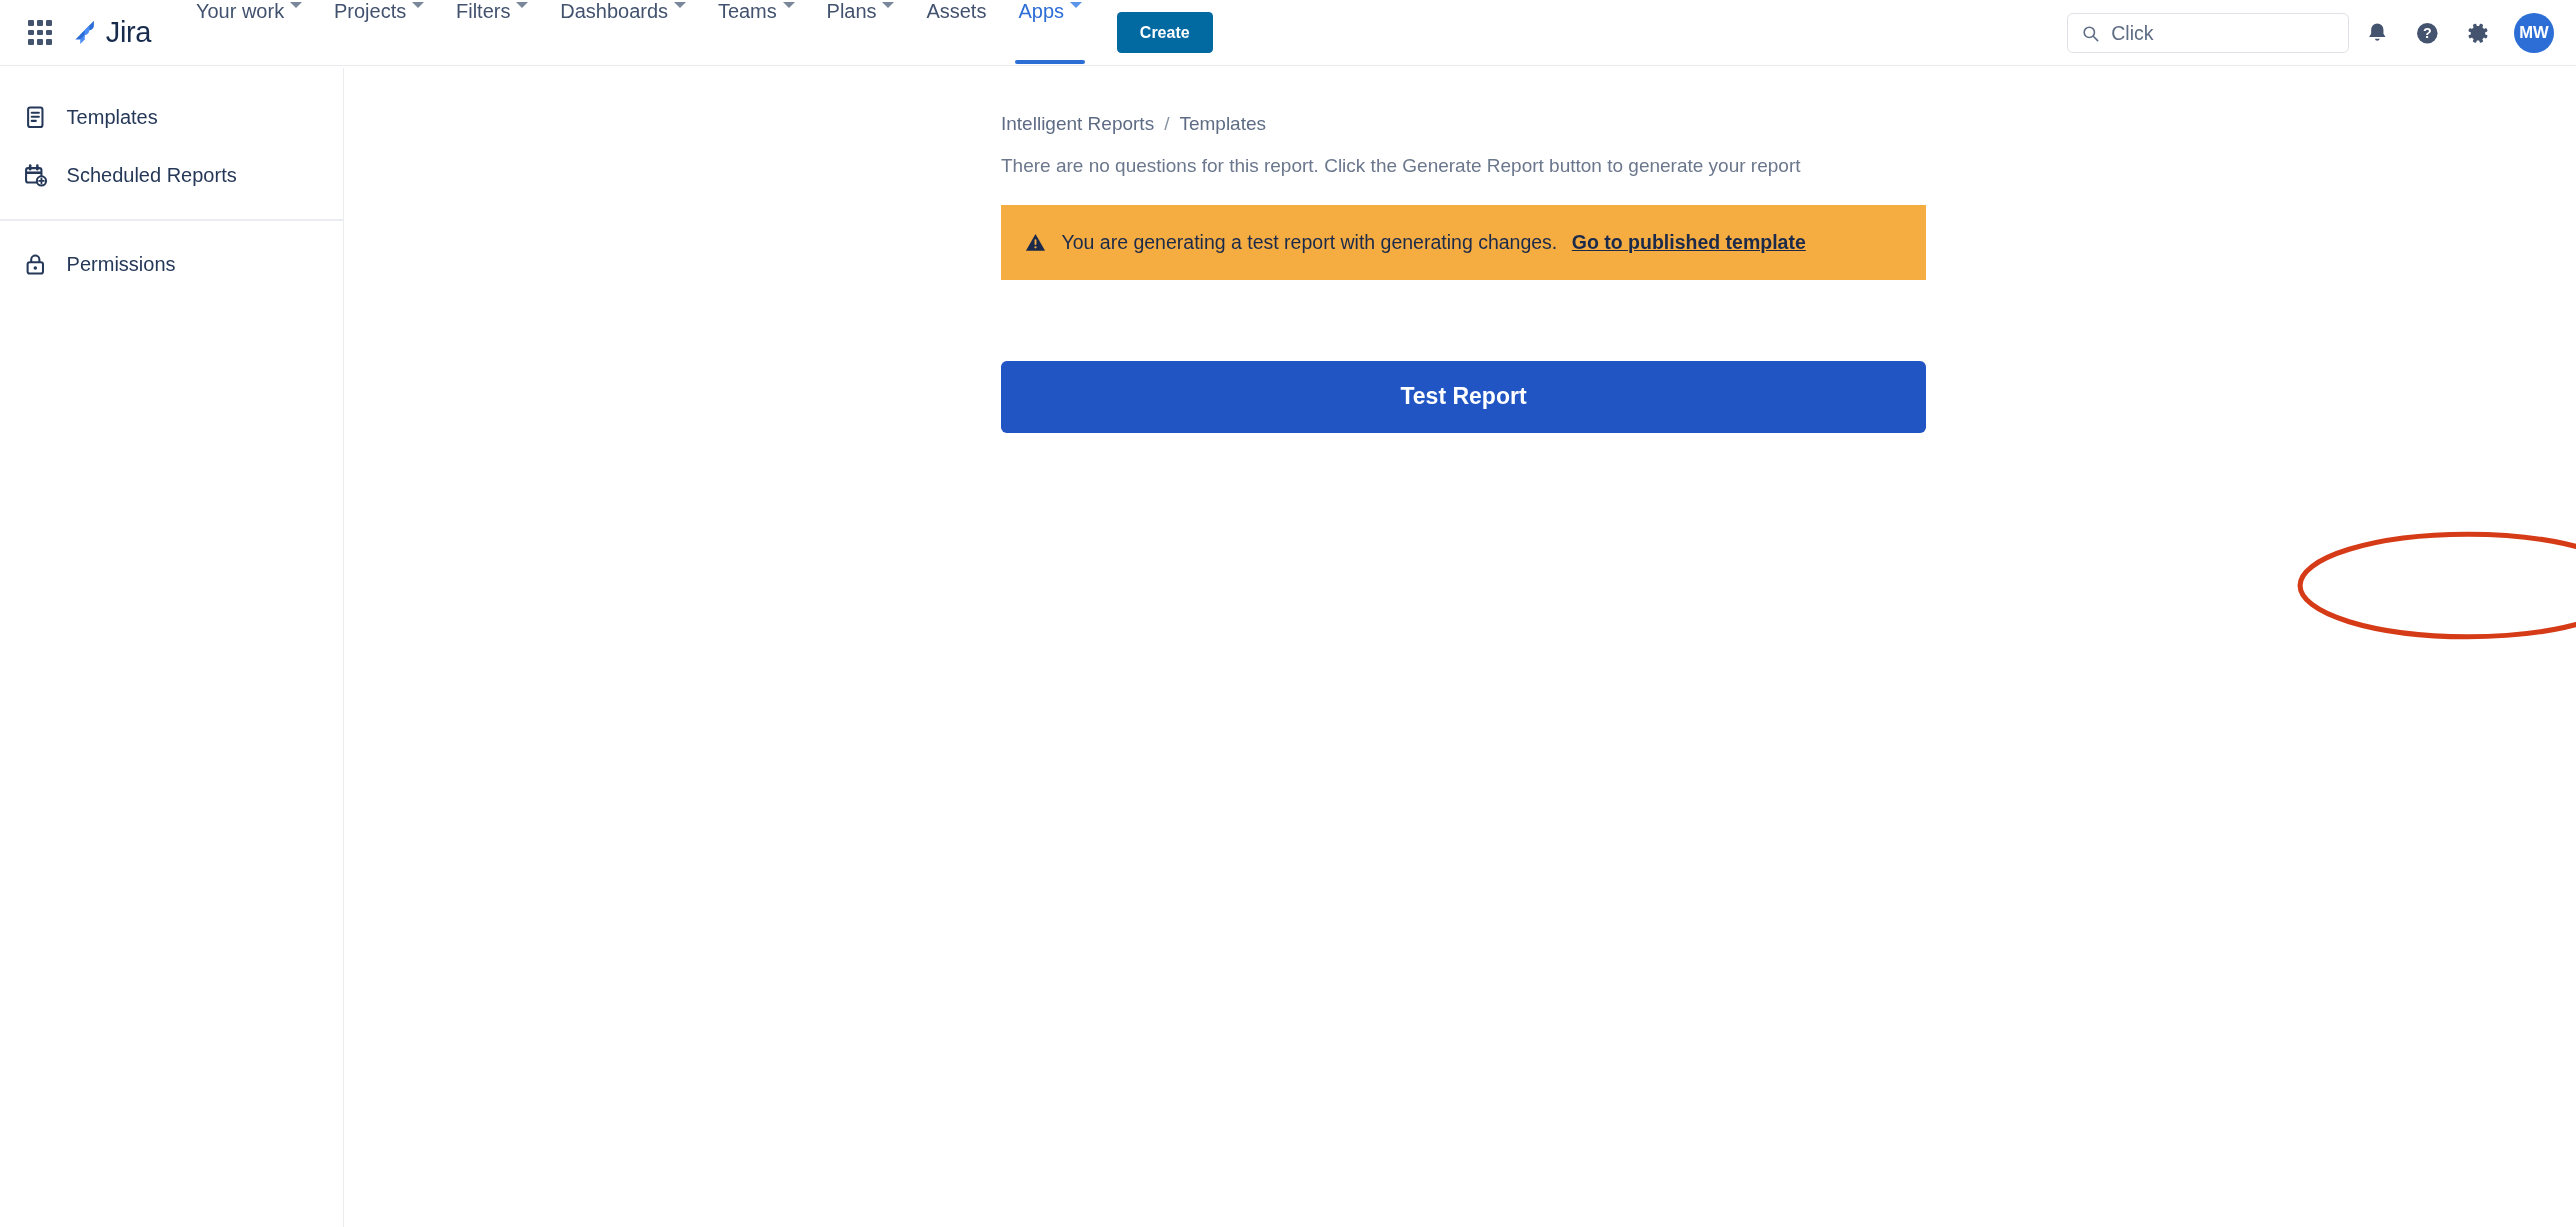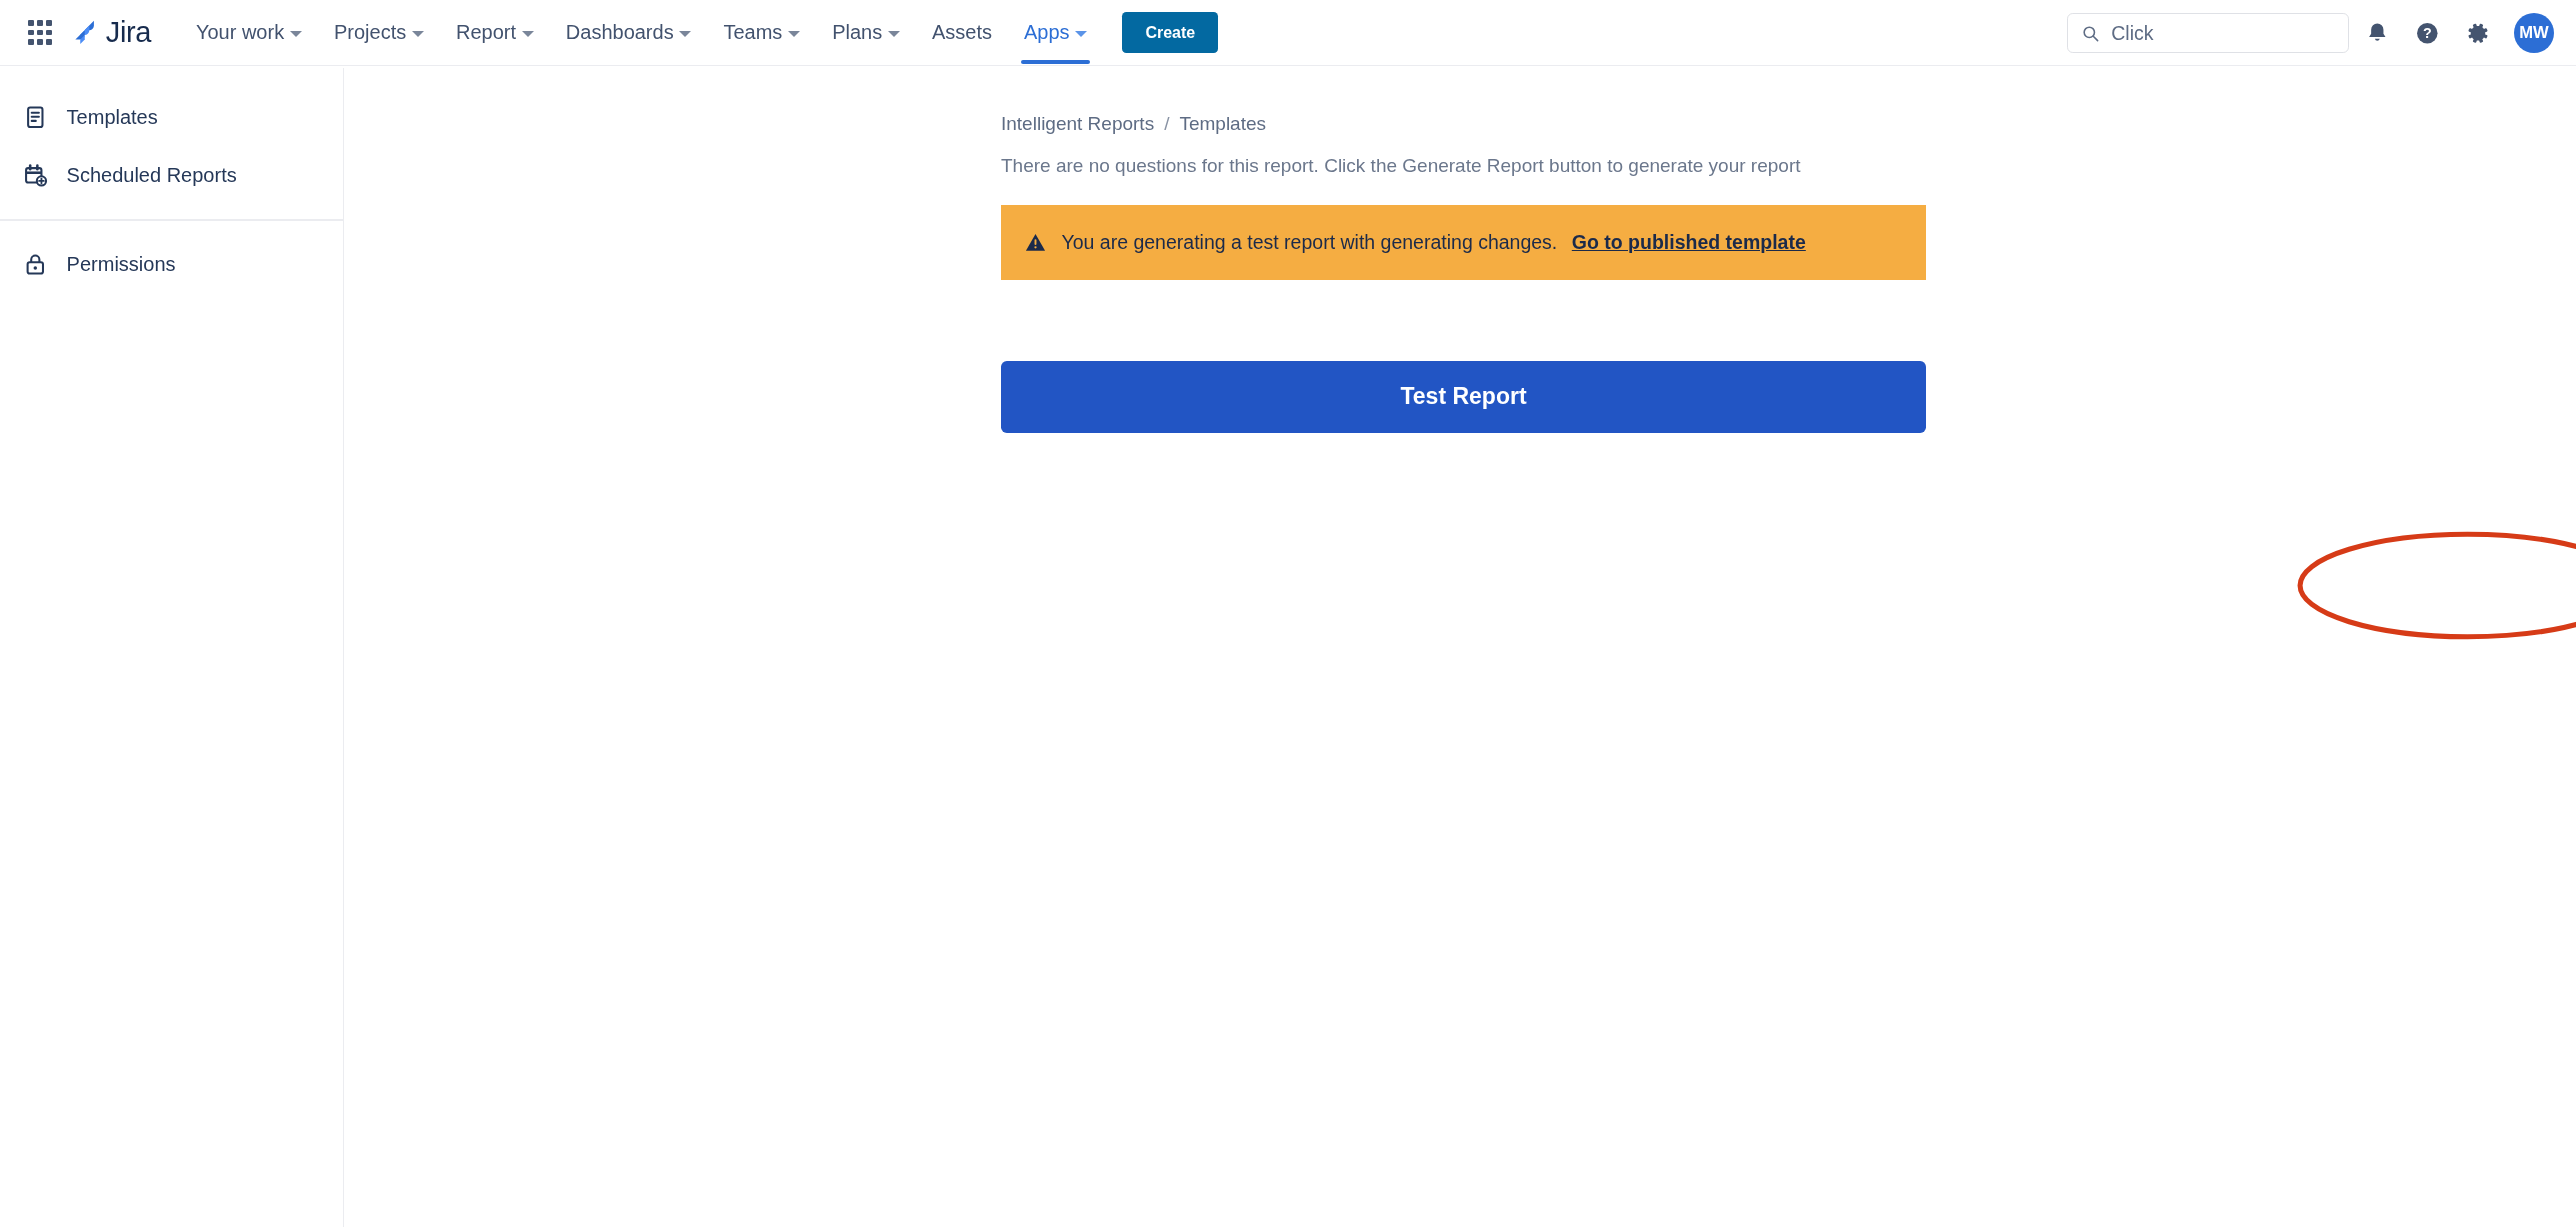--- a/index.html
+++ b/index.html
@@ -34,21 +34,21 @@
   .jira-logo { display: flex; align-items: center; margin-left: 10px; cursor: pointer; }
   .jira-mark { width: 30px; height: 30px; }
   .jira-word {
     font-size: 29px; color: #172b4d; margin-left: 5.8px;
     letter-spacing: -0.4px; font-weight: 400;
   }
 
   .nav-items { display: flex; align-items: center; margin-left: 29px; height: 66px; }
   .nav-item {
     position: relative;
-    display: flex; align-items: center; gap: 5.8px;
+    display: flex; gap: 5.8px;
     padding: 0 16px; height: 66px;
     font-size: 20px; color: #42526e; cursor: pointer;
     white-space: nowrap;
   }
   .nav-item.active { color: #2c6ed5; }
   .nav-item.active::after {
     content: ""; position: absolute; left: 13px; right: 13px;
     bottom: 1.4px; height: 4.3px; background: #2c6ed5; border-radius: 2.2px;
   }
   .chev { width: 0; height: 0; border-left: 6.5px solid transparent;
@@ -177,21 +177,21 @@
     <div class="nav-items">
       <div class="nav-item">
         <span>Your work</span>
         <span class="chev"></span>
       </div>
       <div class="nav-item">
         <span>Projects</span>
         <span class="chev"></span>
       </div>
       <div class="nav-item">
-        <span>Report</span>
+        <span>Filters</span>
         <span class="chev"></span>
       </div>
       <div class="nav-item">
         <span>Dashboards</span>
         <span class="chev"></span>
       </div>
       <div class="nav-item">
         <span>Teams</span>
         <span class="chev"></span>
       </div>

